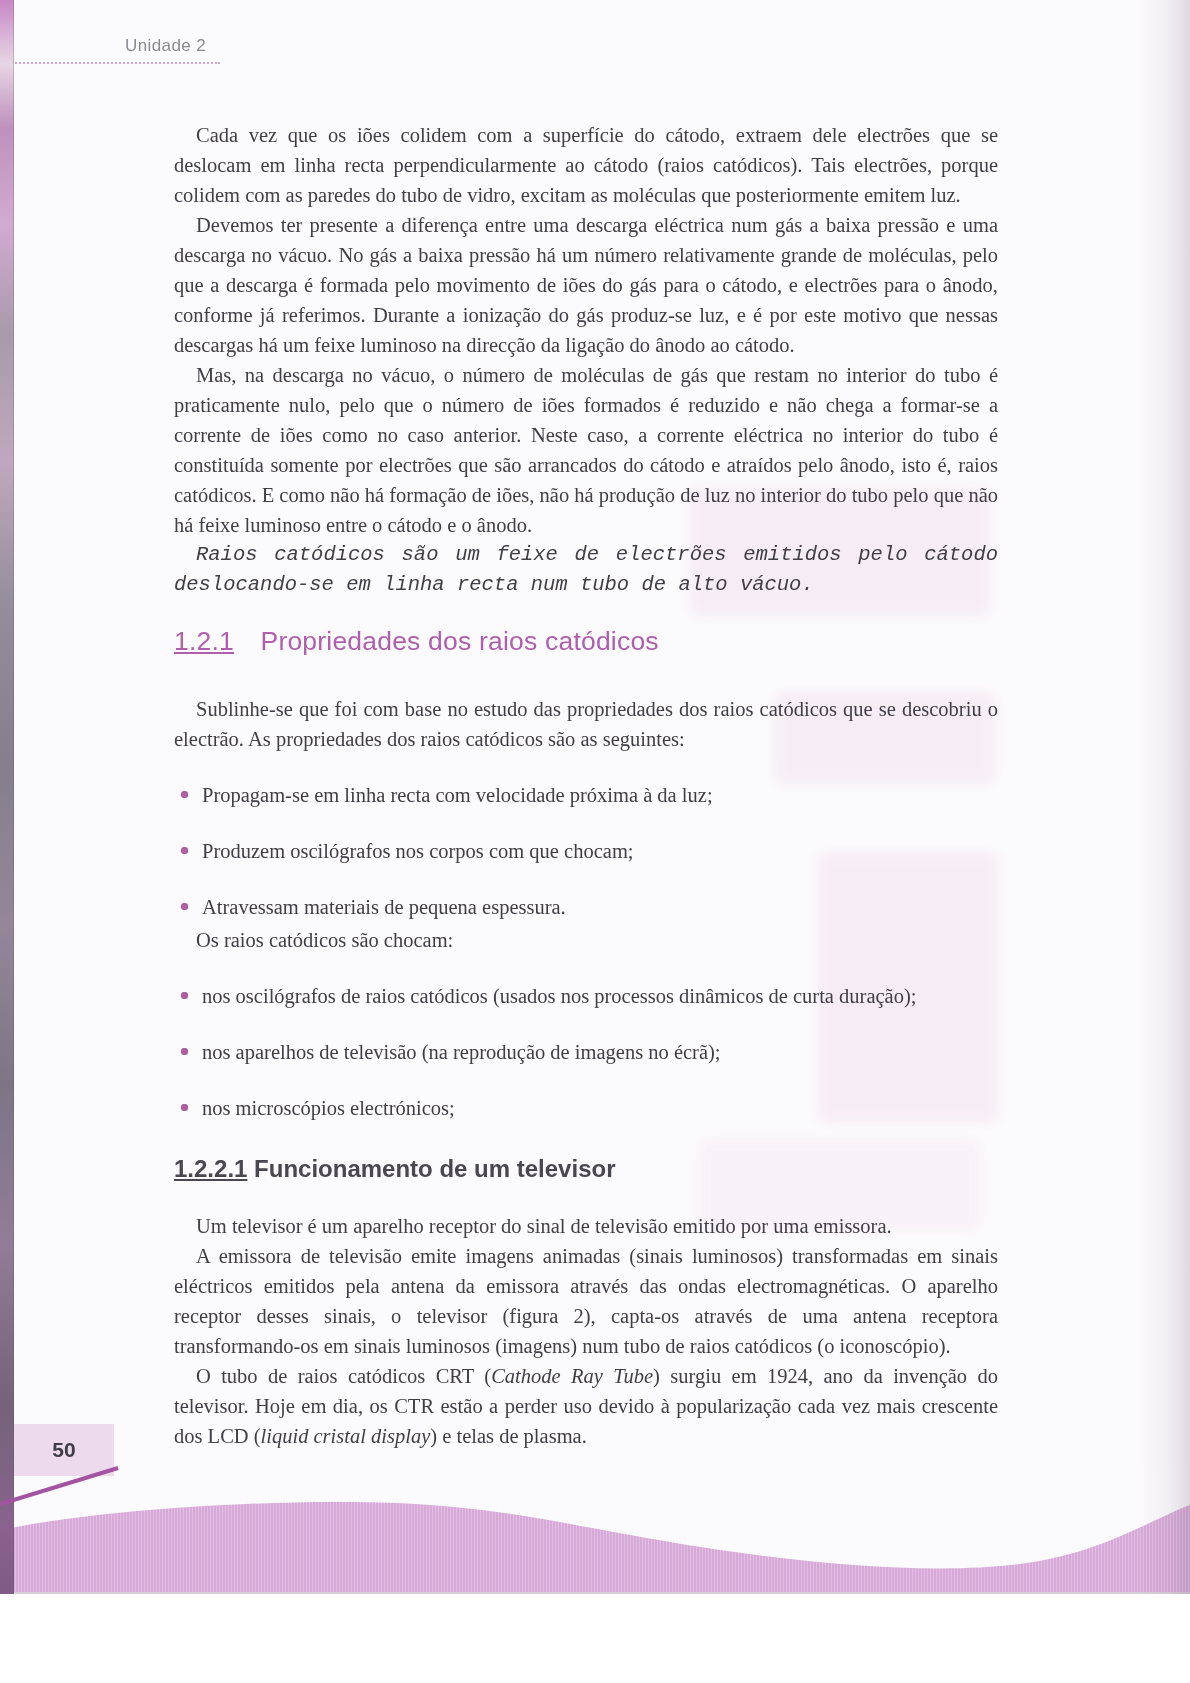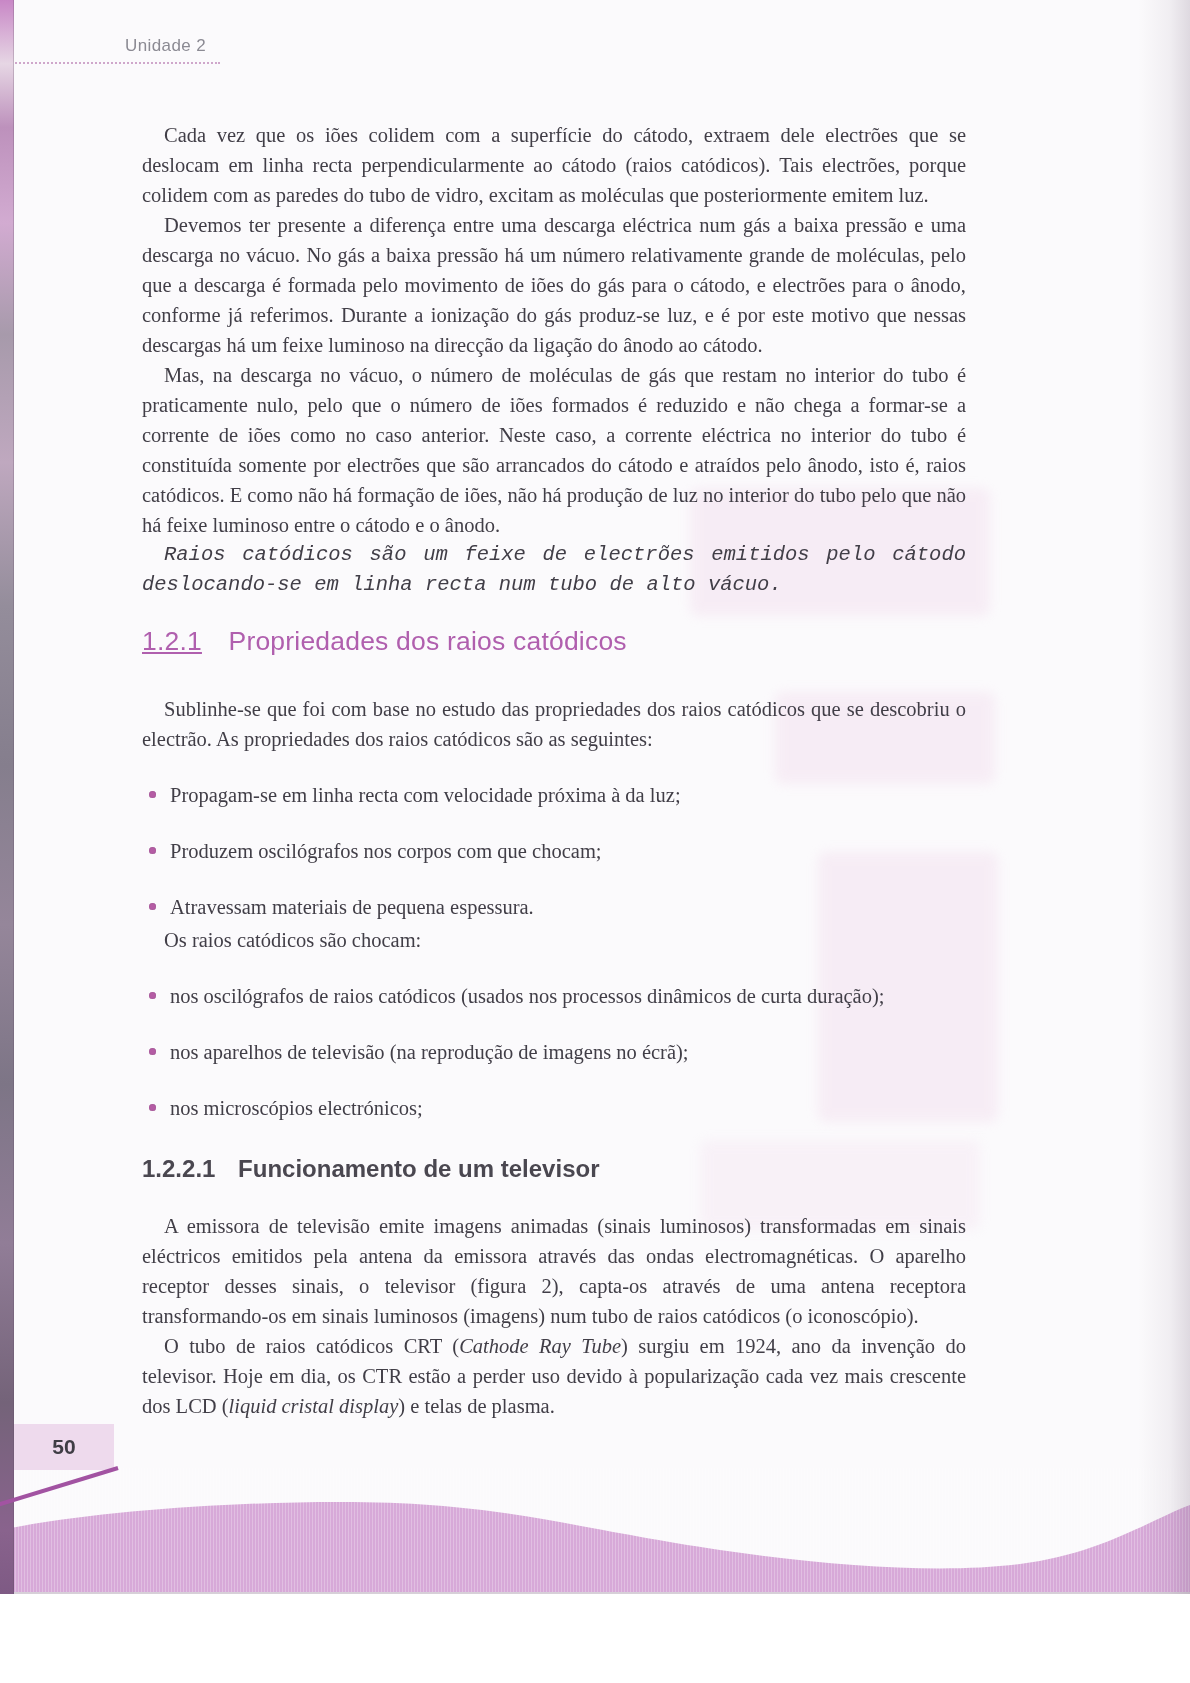--- a/index.html
+++ b/index.html
@@ -34,49 +34,49 @@
   
   .header{position:absolute;left:0;top:30px;width:260px;z-index:4;}
   .unit-label{position:absolute;left:125px;top:6px;font-family:"Liberation Sans","DejaVu Sans",sans-serif;
     font-size:17px;color:var(--header-gray);letter-spacing:.4px;}
   .header-rule{position:absolute;left:0;top:32px;width:220px;border-bottom:2px dotted #cfa7cb;}
 
   
   .ghost{position:absolute;background:#eccbe4;opacity:.28;filter:blur(6px);border-radius:8px;z-index:1;}
 
   
-  .content{position:absolute;left:142px;top:120px;width:824px;z-index:3;
+  .content{position:absolute;left:174px;top:120px;width:824px;z-index:3;
     color:var(--body-text);font-size:20.5px;line-height:30px;text-align:justify;}
   .content p{text-indent:22px;}
   .para{margin:0;}
   .definition{font-style:italic;font-family:Liberation Mono, monospace;}
 
   h2.section-heading{font-family:"Liberation Sans","DejaVu Sans",sans-serif;font-weight:500;
     font-size:26.5px;line-height:34px;color:var(--heading-pink);letter-spacing:.2px;
     margin-top:24px;margin-bottom:36px;text-align:left;}
   h2 .sec-num{margin-right:19px;text-decoration:underline;}
   h3.sub-heading{font-family:"Liberation Sans","DejaVu Sans",sans-serif;font-weight:700;
     font-size:24px;line-height:32px;color:var(--heading-dark);
     margin-top:30px;margin-bottom:26px;text-align:left;}
-  h3 .sec-num{margin-right:16px;}
+  h3 .sec-num{margin-right:0;text-decoration:underline;}
 
   ul.bullet-list{list-style:none;margin:0 0 2px 0;}
   ul.bullet-list li{position:relative;padding-left:28px;line-height:30px;margin-bottom:3px;text-align:left;margin-top:26px;}
   ul.bullet-list li::before{content:"";position:absolute;left:7px;top:11px;width:7px;height:7px;
     border-radius:50%;background:var(--bullet-dot);box-shadow:inset 0 0 1px #7d3f74;}
 
   
   .wave-wrap{position:absolute;left:0;top:1468px;width:1190px;height:124px;z-index:2;}
   .wave-wrap svg{display:block;width:1190px;height:124px;}
   .wave-path{fill:var(--wave-fill);}
   .wave-texture{position:absolute;inset:0;
     background:repeating-linear-gradient(90deg,rgba(255,255,255,.25) 0 1px,rgba(255,255,255,0) 1px 3px);}
 
   
-  .page-tab{position:absolute;left:14px;top:1424px;width:100px;height:46px;z-index:7;
+  .page-tab{position:absolute;left:14px;top:1424px;width:100px;height:52px;z-index:7;
     background:var(--page-tab-bg);display:flex;align-items:center;justify-content:center;}
   .page-number{font-family:"Liberation Sans","DejaVu Sans",sans-serif;font-weight:700;
     font-size:21px;color:#3f3d45;}
   .tab-line{position:absolute;left:-8px;top:1466px;width:126px;height:4px;z-index:8;
     background:var(--tab-line);transform:rotate(-17deg);transform-origin:100% 50%;}
 </style>
 </head>
 <body>
 
 <div class="page">
@@ -113,20 +113,21 @@
     <ul class="bullet-list">
       <li>nos oscilógrafos de raios catódicos (usados nos processos dinâmicos de curta duração);</li>
       <li>nos aparelhos de televisão (na reprodução de imagens no écrã);</li>
       <li>nos microscópios electrónicos;</li>
     </ul>
 
     <h3 class="sub-heading">
       <span class="sec-num">1.2.2.1</span>
       <span class="sec-title">Funcionamento de um televisor</span>
     </h3>
+    <p class="para">Um televisor é um aparelho receptor do sinal de televisão emitido por uma emissora.</p>
     <p class="para">A emissora de televisão emite imagens animadas (sinais luminosos) transformadas em sinais eléctricos emitidos pela antena da emissora através das ondas electromagnéticas. O aparelho receptor desses sinais, o televisor (figura 2), capta-os através de uma antena receptora transformando-os em sinais luminosos (imagens) num tubo de raios catódicos (o iconoscópio).</p>
     <p class="para"><span>O tubo de raios catódicos CRT (</span><em>Cathode Ray Tube</em><span>) surgiu em 1924, ano da invenção do televisor. Hoje em dia, os CTR estão a perder uso devido à popularização cada vez mais crescente dos LCD (</span><em>liquid cristal display</em><span>) e telas de plasma.</span></p>
 
   </div>
 
   <div class="wave-wrap">
     <svg viewBox="0 0 1190 124" preserveAspectRatio="none">
       <path class="wave-path" d="M0,62 C90,44 220,34 340,34 C500,34 560,58 720,82 C830,98 940,106 1020,96 C1100,86 1150,52 1190,37 L1190,124 L0,124 Z"></path>
     </svg>
     <div class="wave-texture"></div>

